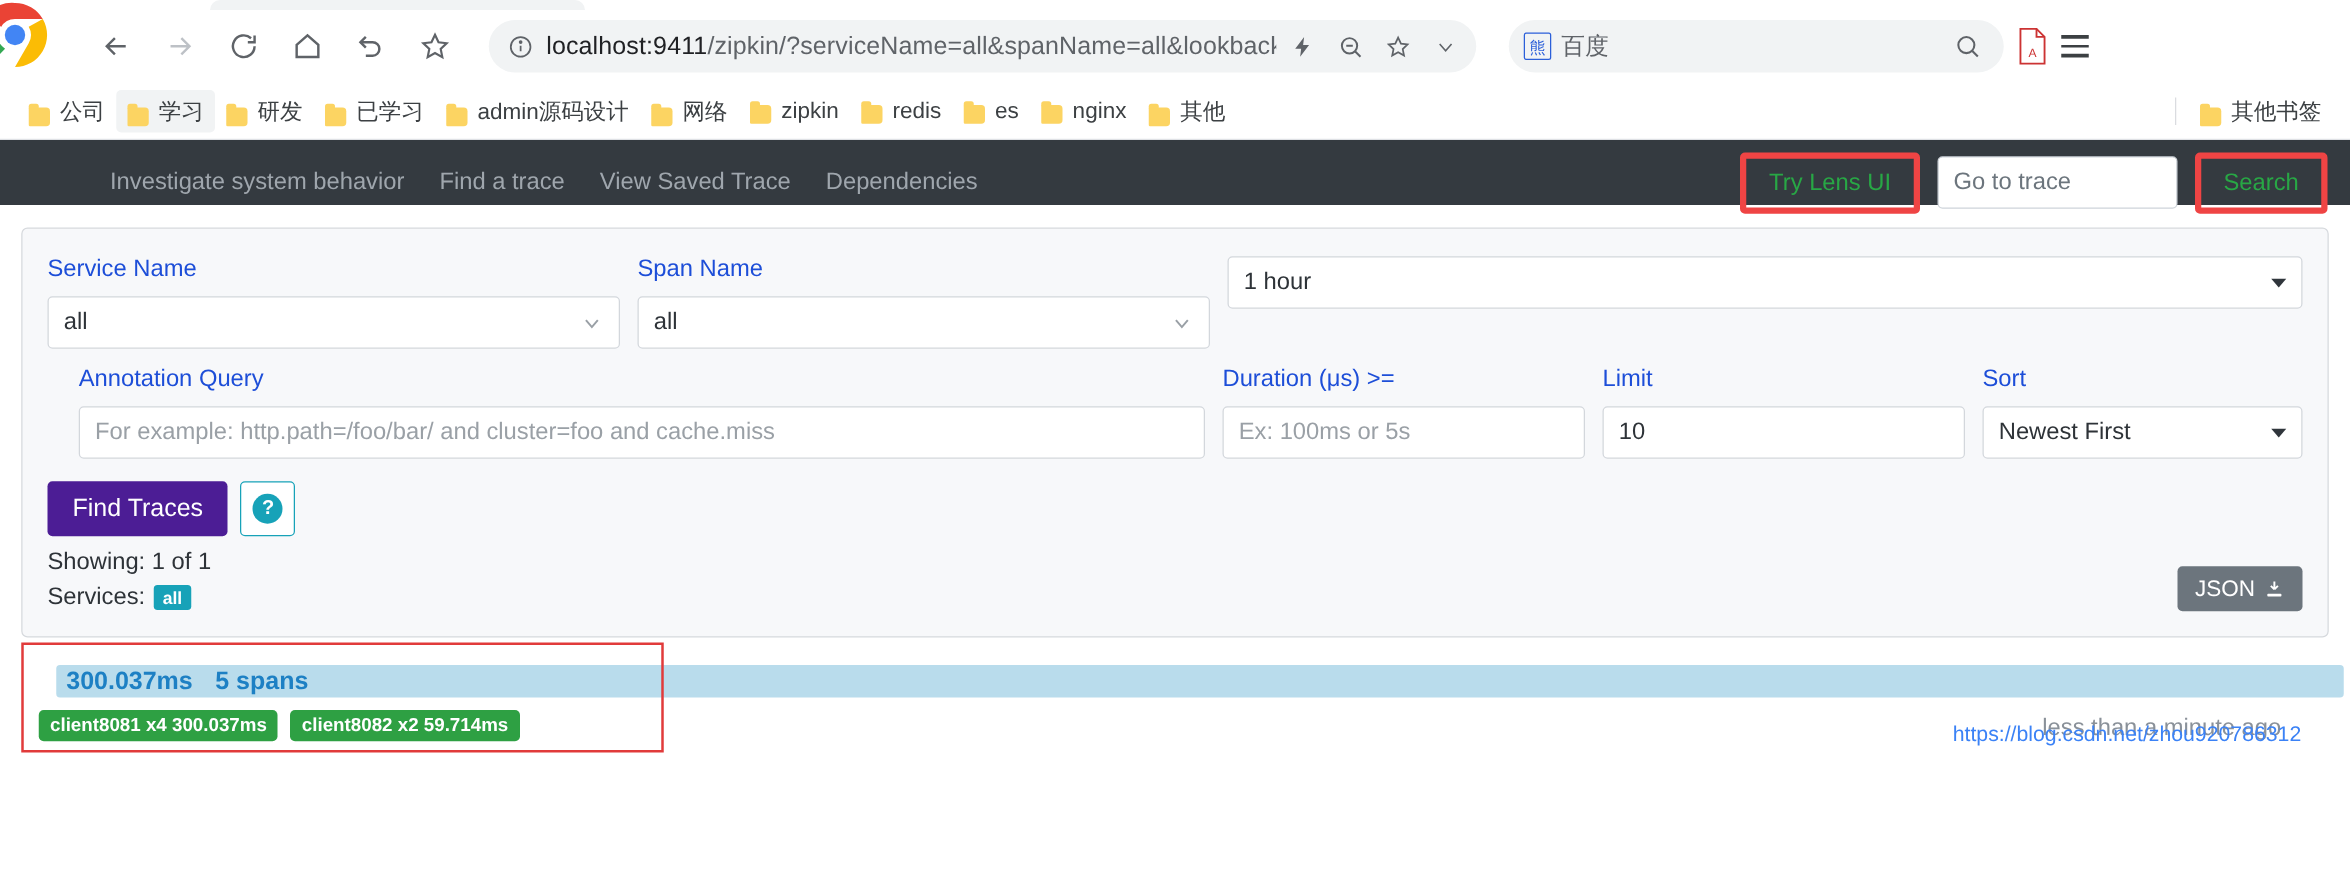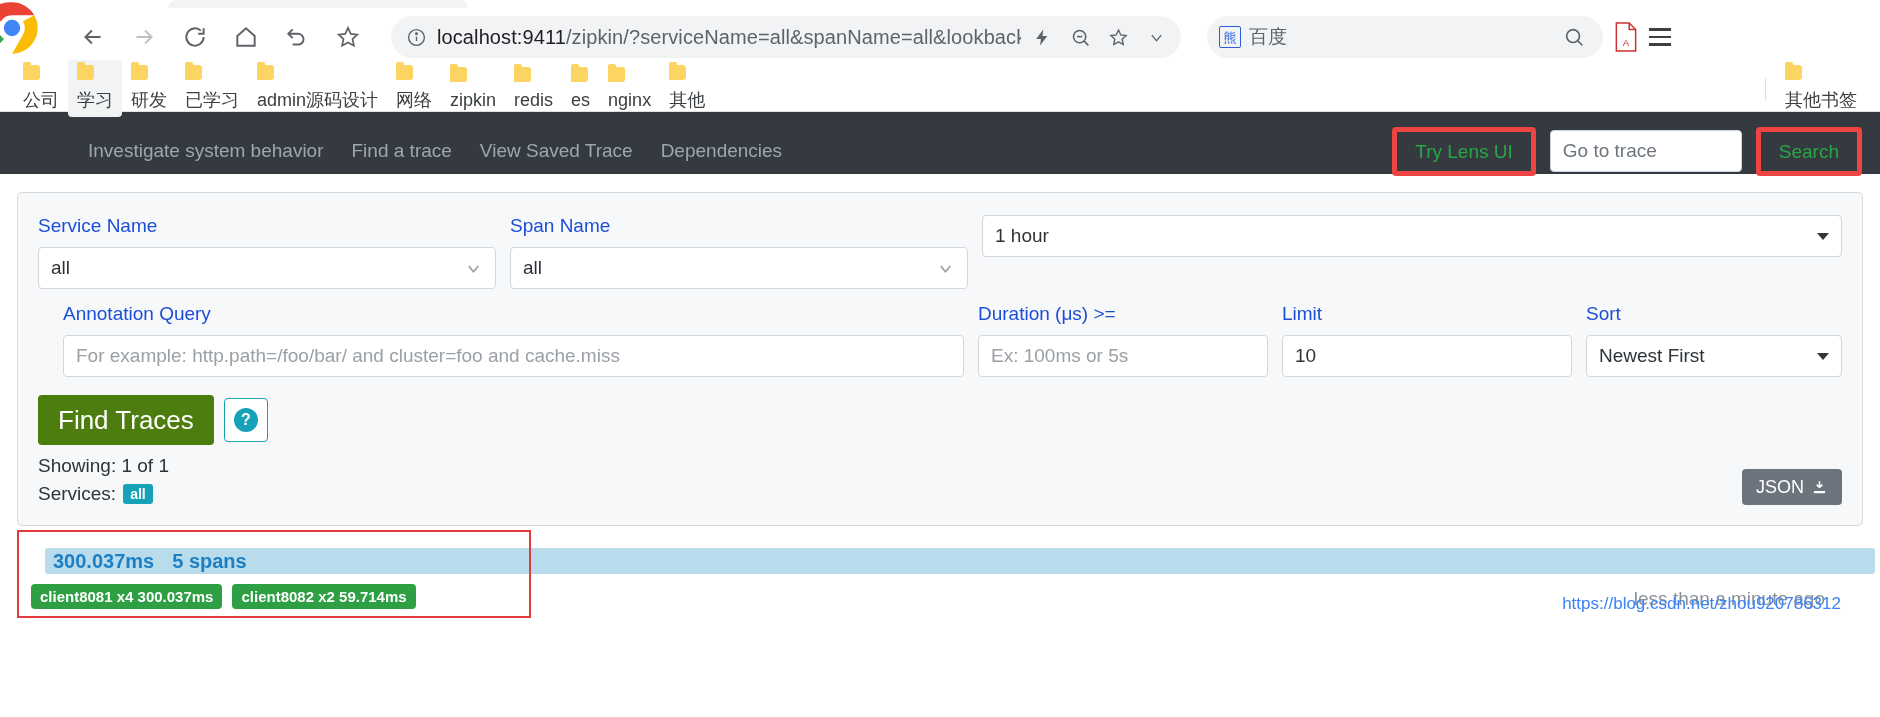--- a/index.html
+++ b/index.html
@@ -141,26 +141,25 @@
     height: 46px;
     display: flex;
     align-items: center;
     padding: 0 14px;
     border-bottom: 1px solid #dfe1e5;
     background: #ffffff;
     position: relative;
   }
   .bm {
     display: flex;
-    align-items: flex-start;
+    align-items: flex-end;
     gap: 8px;
     padding: 5px 9px;
     border-radius: 4px;
     white-space: nowrap;
-    flex-direction: column;
   }
   .bm.hovered { background: #f1f3f4; }
   .folder-ic {
     width: 17px; height: 15px;
     background: #fcd462;
     border-radius: 1px 3px 3px 1px;
     position: relative;
     flex: 0 0 auto;
   }
   .folder-ic::before {
@@ -177,21 +176,21 @@
   }
   .bm-spacer { flex: 1 1 auto; }
   .bm-divider {
     width: 1px; height: 22px;
     background: #dadce0;
     margin: 0 10px;
   }
 
   
   .zk-navbar {
-    height: 62px;
+    height: 52px;
     background: #343a40;
     display: flex;
     align-items: center;
     padding: 16px 18px 0 0;
   }
   .zk-brand-space { width: 88px; flex: 0 0 auto; }
   .zk-links { display: flex; align-items: center; gap: 0; }
   .zk-link {
     color: #9fa6ad;
     font-size: 19px;
@@ -278,25 +277,25 @@
   .w-duration{ width: 290px; }
   .w-limit   { width: 290px; }
   .w-sort    { flex: 1 1 auto; }
 
   .actions-row {
     margin-top: 18px;
     display: flex;
     align-items: flex-start;
   }
   .btn-find {
-    background: #4d7c0f;
+    background: #4c1d95;
     color: #fff;
     border: none;
     border-radius: 4px;
-    font-size: 26px;
+    font-size: 20px;
     padding: 12px 20px;
     line-height: 1;
   }
   .btn-help {
     margin-left: 10px;
     width: 44px; height: 44px;
     border: 1px solid #17a2b8;
     border-radius: 4px;
     background: #fff;
     display: flex; align-items: center; justify-content: center;

